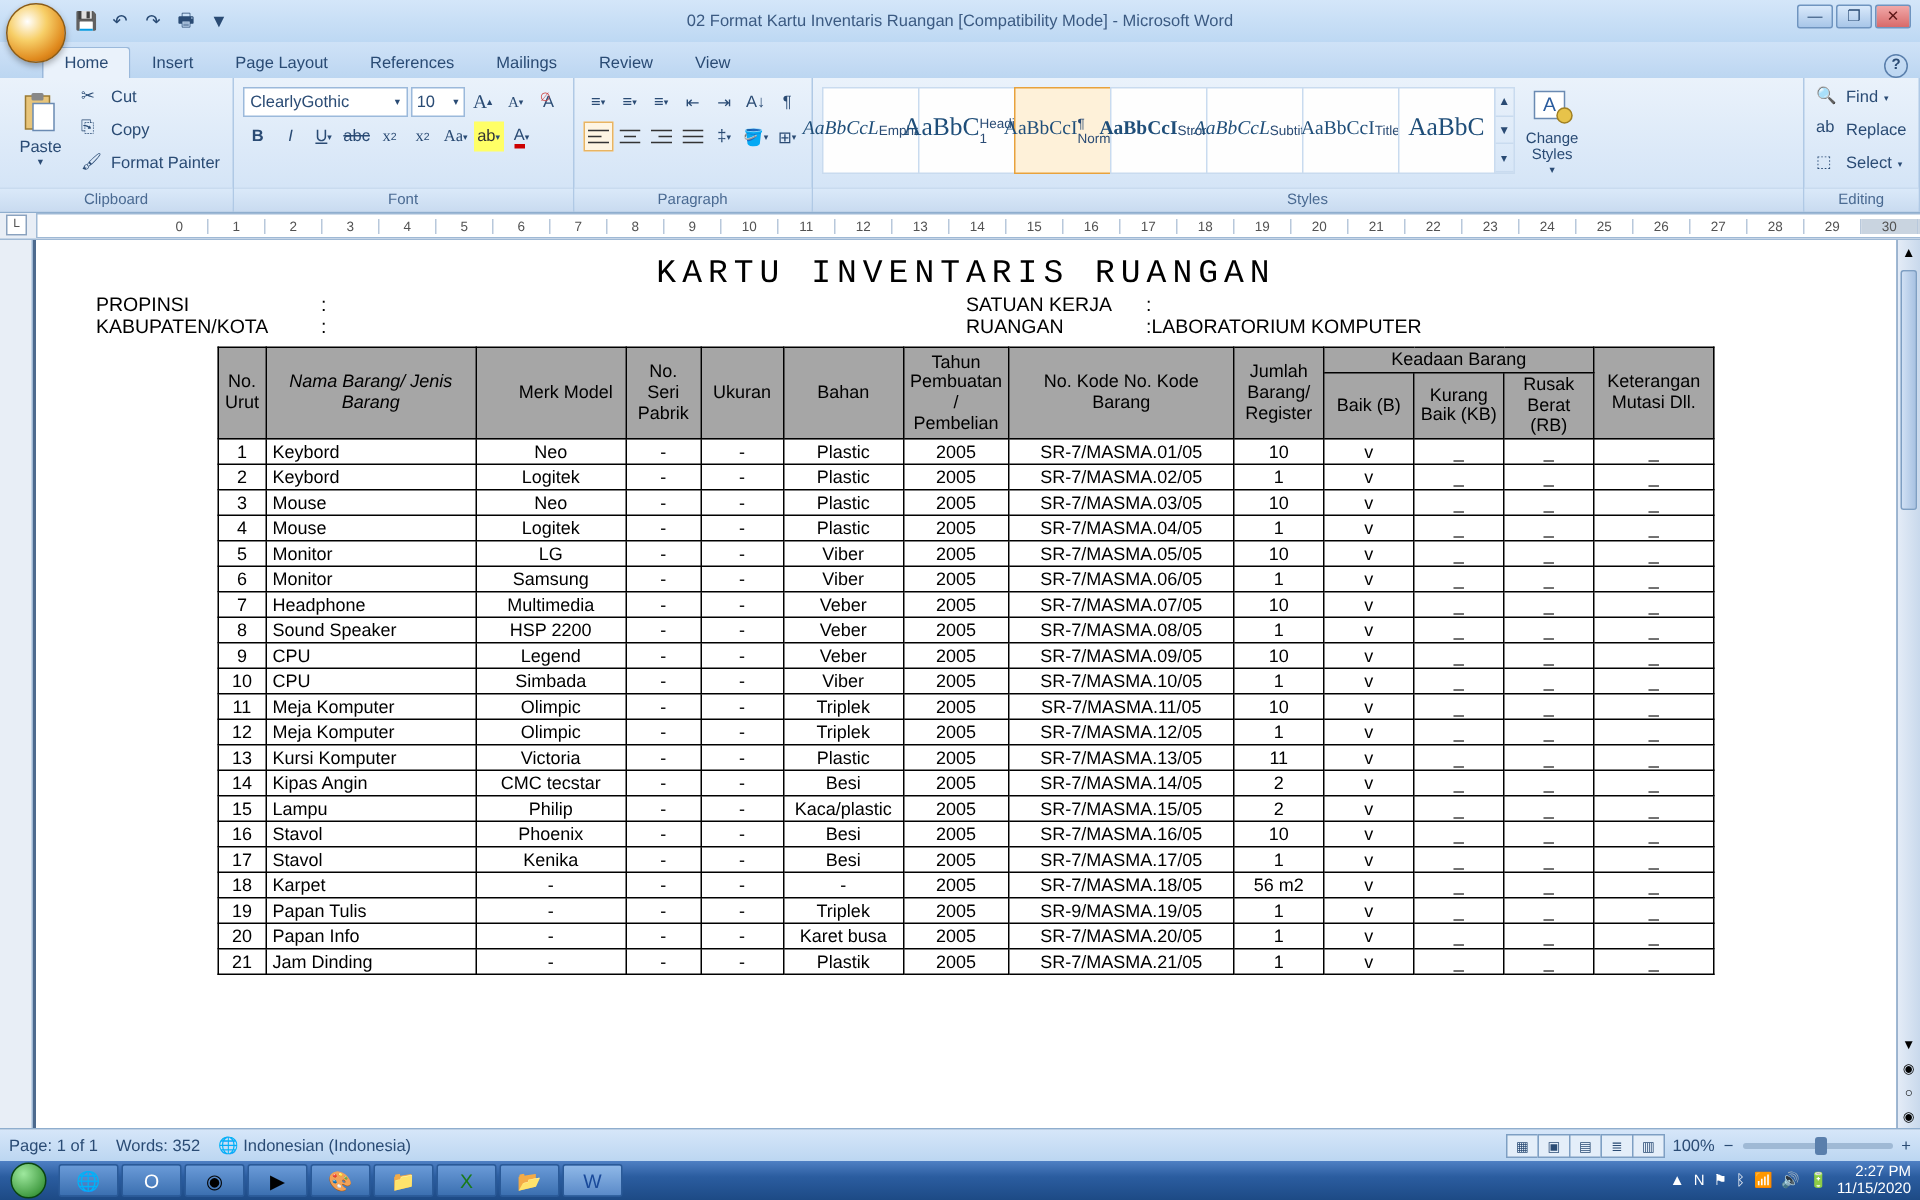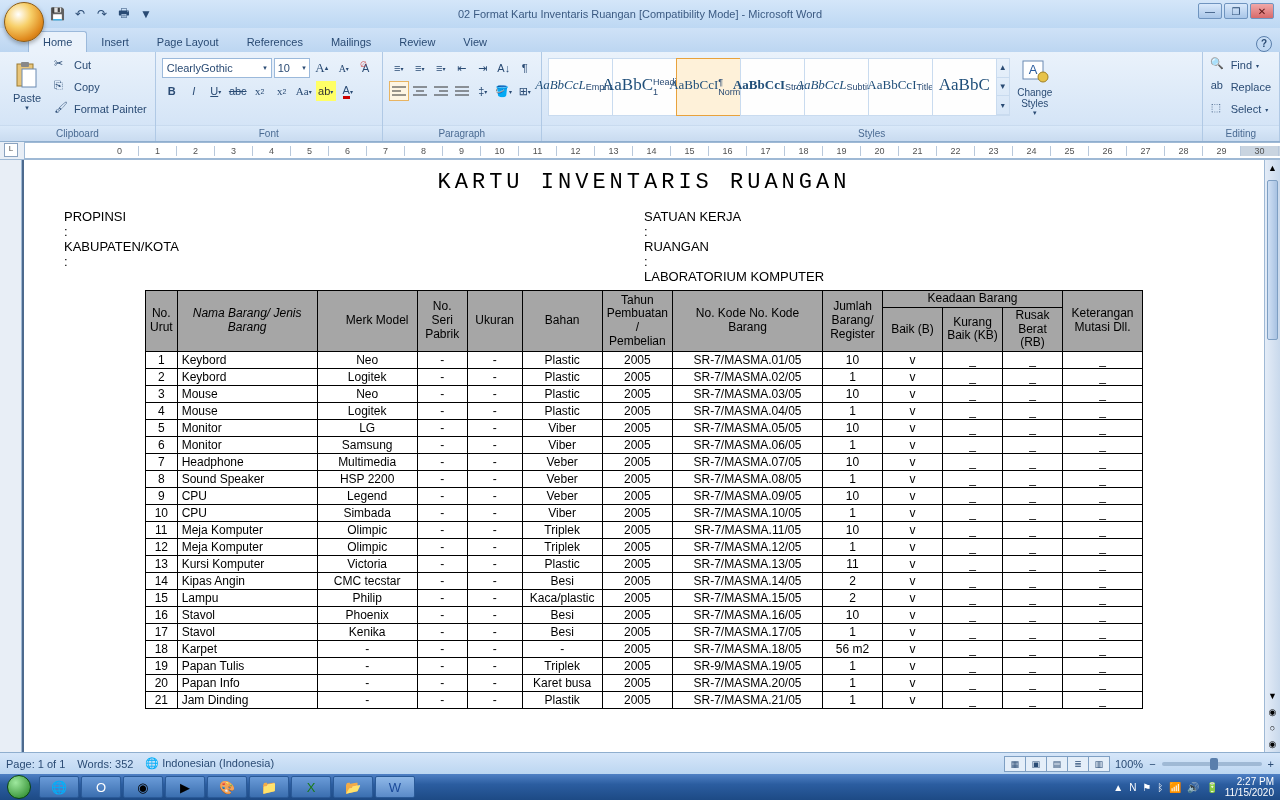--- a/index.html
+++ b/index.html
@@ -59,25 +59,25 @@
 .ruler-dark { background:#c9d4e0; }
 
 
 .doc-area { position:absolute; top:160px; bottom:48px; left:0; right:0; background:#4d6a8e; overflow:hidden; }
 .page { position:absolute; left:24px; top:0; right:16px; bottom:0; background:#fff; padding:10px 0 0; overflow:hidden; }
 .v-ruler { position:absolute; left:0; top:0; bottom:0; width:22px; background:#e8eef6; border-right:1px solid #9fb9d5; }
 .scroll-v { position:absolute; right:0; top:0; bottom:0; width:16px; background:linear-gradient(90deg,#e4ecf7,#c9d9ec); border-left:1px solid #9fb9d5; }
 .scroll-v .thumb { position:absolute; left:2px; right:2px; top:20px; height:160px; background:linear-gradient(90deg,#d0e0f4,#a8c2e2); border:1px solid #7e9fc3; border-radius:2px; }
 .scroll-v .arr { position:absolute; left:0; right:0; height:16px; text-align:center; font-size:9px; line-height:16px; cursor:pointer; }
 
-.doc-title { font-family:"Courier New",monospace; font-size:22px; letter-spacing:4px; text-align:center; margin-bottom:14px; }
+.doc-title { font-family:"Courier New",monospace; font-size:22px; letter-spacing:4px; text-align:center; }
 .doc-header { display:flex; font-family:Arial,sans-serif; font-size:13px; padding:0 40px; margin-bottom:6px; }
 .doc-header .left { flex:1; }
 .doc-header .right { flex:1; }
-.hd-row { display:flex;flex-direction:column; }
+.hd-row { display:flex; }
 .hd-label { width:150px; }
 
 .inv-table { border-collapse:collapse; font-family:Arial,sans-serif; font-size:12px; margin:0 auto; }
 .inv-table th, .inv-table td { border:1px solid #000; padding:1px 4px; }
 .inv-table th { background:#a6a6a6; font-weight:normal; text-align:center; }
 .inv-table tbody td { text-align:center; }
 .inv-table tbody td.lft { text-align:left; }
 .inv-table thead th { line-height:1.15; }
 
 

